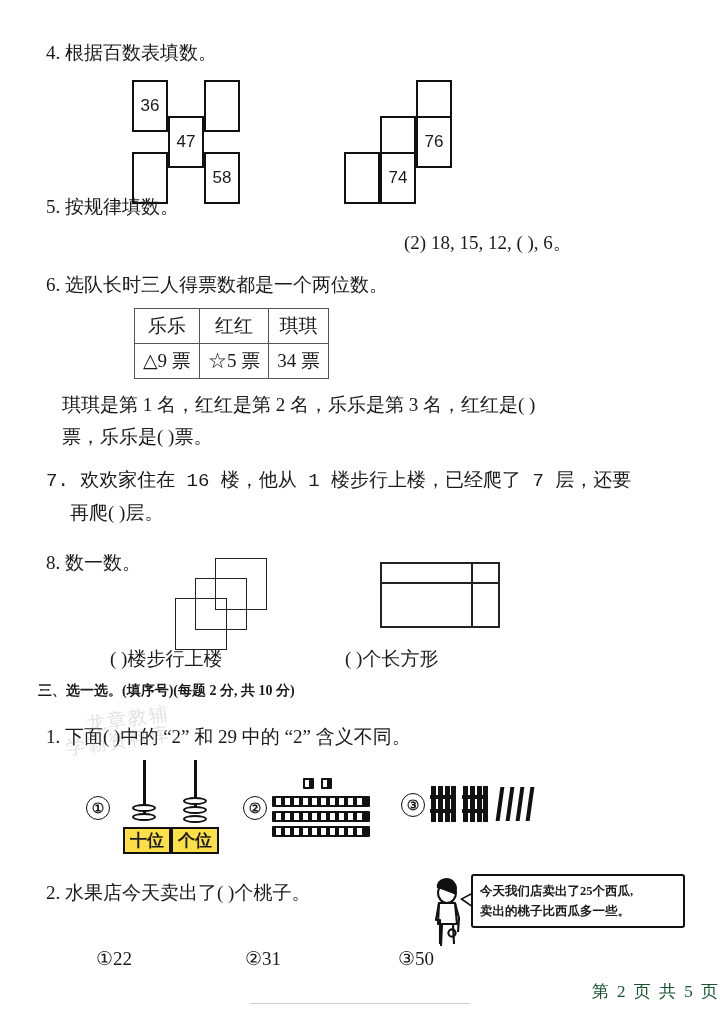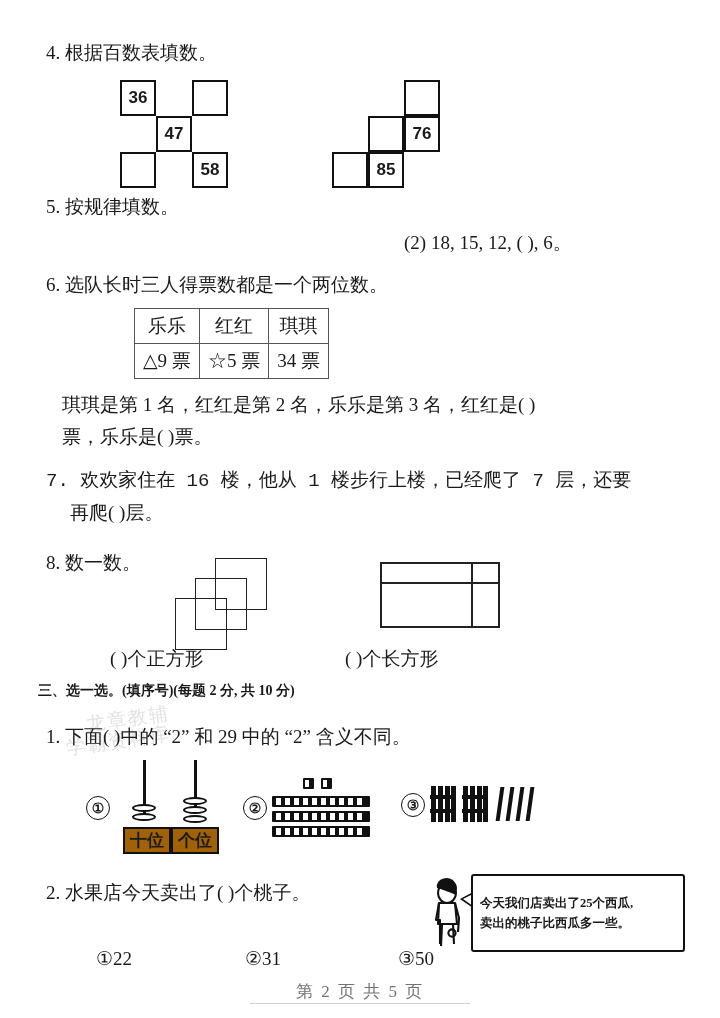--- a/index.html
+++ b/index.html
@@ -18,24 +18,24 @@
   .watermark{
     position:absolute;color:#c9c9c9;opacity:.55;
     font-family:"Liberation Serif",serif;font-size:19px;
     transform:rotate(-8deg);white-space:nowrap;pointer-events:none;
     letter-spacing:2px;
   }
 
   
   .cell{
     position:absolute;border:2.4px solid #111;box-sizing:border-box;
-    width:36px;height:36px;
+    width:36px;height:52px;
     display:flex;align-items:center;justify-content:center;
     font-family:"Liberation Sans","DejaVu Sans",sans-serif;
-    font-weight:bold;font-size:17px;background:#fff;
+    font-weight:normal;font-size:17px;background:#fff;margin-left:12px;
   }
 
   
   .vtable{position:absolute;border-collapse:collapse;}
   .vtable td{
     border:1px solid #555;padding:3px 8px;text-align:center;
     font-size:19px;white-space:nowrap;height:28px;
   }
 
   
@@ -45,21 +45,21 @@
 
   
   .rod{position:absolute;width:2.6px;background:#111;}
   .bead{
     position:absolute;width:24px;height:8px;border:2px solid #111;
     border-radius:50%;background:#fff;box-sizing:border-box;
   }
   .placebox{
     position:absolute;border:2.4px solid #111;box-sizing:border-box;
     display:flex;align-items:center;justify-content:center;
-    font-size:17px;font-weight:bold;background:#a16207;
+    font-size:17px;font-weight:bold;background:#fde047;
     font-family:"Liberation Serif",serif;
   }
   .circnum{
     position:absolute;width:22px;height:22px;border:1.8px solid #111;
     border-radius:50%;display:flex;align-items:center;justify-content:center;
     font-size:14px;font-family:"Liberation Sans",sans-serif;font-weight:bold;
   }
 
   
   .tenrod{position:absolute;height:11px;background:#111;border-radius:1px;}
@@ -73,42 +73,42 @@
 
   
   .bundle{position:absolute;}
   .bundle span{position:absolute;width:5px;background:#111;}
   .bundle em{position:absolute;height:4px;background:#111;left:0;}
   .stick{position:absolute;width:4px;background:#111;transform:skewX(-8deg);}
 
   
   .bubble{
     position:absolute;border:2.2px solid #111;box-sizing:border-box;
-    background:#fff;border-radius:3px;padding:17px 7px;
+    background:#fff;border-radius:3px;padding:5px 7px;
     font-size:12.5px;line-height:20px;font-weight:bold;
     font-family:"Liberation Serif",serif;
   }
   .bubble-tail{
     position:absolute;width:0;height:0;
     border-top:7px solid transparent;border-bottom:9px solid transparent;
     border-right:13px solid #111;
   }
   .bubble-tail-in{
     position:absolute;width:0;height:0;
     border-top:5px solid transparent;border-bottom:7px solid transparent;
     border-right:10px solid #fff;
   }
 
   
   .person{position:absolute;}
 
   
   .footer{
-    position:absolute;left:0;right:0;text-align:center;
-    font-size:17px;letter-spacing:2px;color:#737373;
+    position:absolute;left:0;right:0;text-align:right;
+    font-size:17px;letter-spacing:2px;color:#14532d;
   }
   .footrule{position:absolute;height:1px;background:#cfcfcf;}
 </style>
 </head>
 <body>
 
 <div class="page">
 
   <div class="watermark" style="left:86px;top:706px;">龙章教辅</div>
   <div class="watermark" style="left:66px;top:728px;">学霸资料库</div>
@@ -121,21 +121,21 @@
     <div class="cell" style="left:156px;top:116px;">47</div>
     <div class="cell" style="left:120px;top:152px;"></div>
     <div class="cell" style="left:192px;top:152px;">58</div>
   </div>
 
   <div>
     <div class="cell" style="left:404px;top:80px;"></div>
     <div class="cell" style="left:368px;top:116px;"></div>
     <div class="cell" style="left:404px;top:116px;">76</div>
     <div class="cell" style="left:332px;top:152px;"></div>
-    <div class="cell" style="left:368px;top:152px;">85</div>
+    <div class="cell" style="left:368px;top:152px;">74</div>
   </div>
 
   <div class="q" style="left:46px;top:192px;">5. 按规律填数。</div>
   <div class="q" style="left:404px;top:228px;">(2) 18, 15, 12, (          ), 6。</div>
 
   <div class="q" style="left:46px;top:270px;">6. 选队长时三人得票数都是一个两位数。</div>
 
   <table class="vtable" style="left:134px;top:308px;">
     <tbody>
         <tr>
@@ -164,21 +164,21 @@
     <div class="sq" style="left:195px;top:578px;width:52px;height:52px;"></div>
     <div class="sq" style="left:175px;top:598px;width:52px;height:52px;"></div>
   </div>
 
   <div>
     <div class="rectbox" style="left:380px;top:562px;width:120px;height:66px;"></div>
     <div class="rline" style="left:380px;top:582px;width:120px;height:2.2px;"></div>
     <div class="rline" style="left:471px;top:562px;width:2.2px;height:66px;"></div>
   </div>
 
-  <div class="q" style="left:110px;top:644px;">(        )个正方形</div>
+  <div class="q" style="left:110px;top:644px;">(        )楼步行上楼</div>
   <div class="q" style="left:345px;top:644px;">(        )个长方形</div>
 
   <div class="sec-head" style="left:38px;top:682px;">三、选一选。(填序号)(每题 2 分, 共 10 分)</div>
 
   <div class="q" style="left:46px;top:722px;">1. 下面(          )中的 “2” 和 29 中的 “2” 含义不同。</div>
 
   <div>
     <div class="circnum" style="left:86px;top:796px;">①</div>
     <div class="rod" style="left:143px;top:760px;height:58px;"></div>
     <div class="rod" style="left:194px;top:760px;height:52px;"></div>

